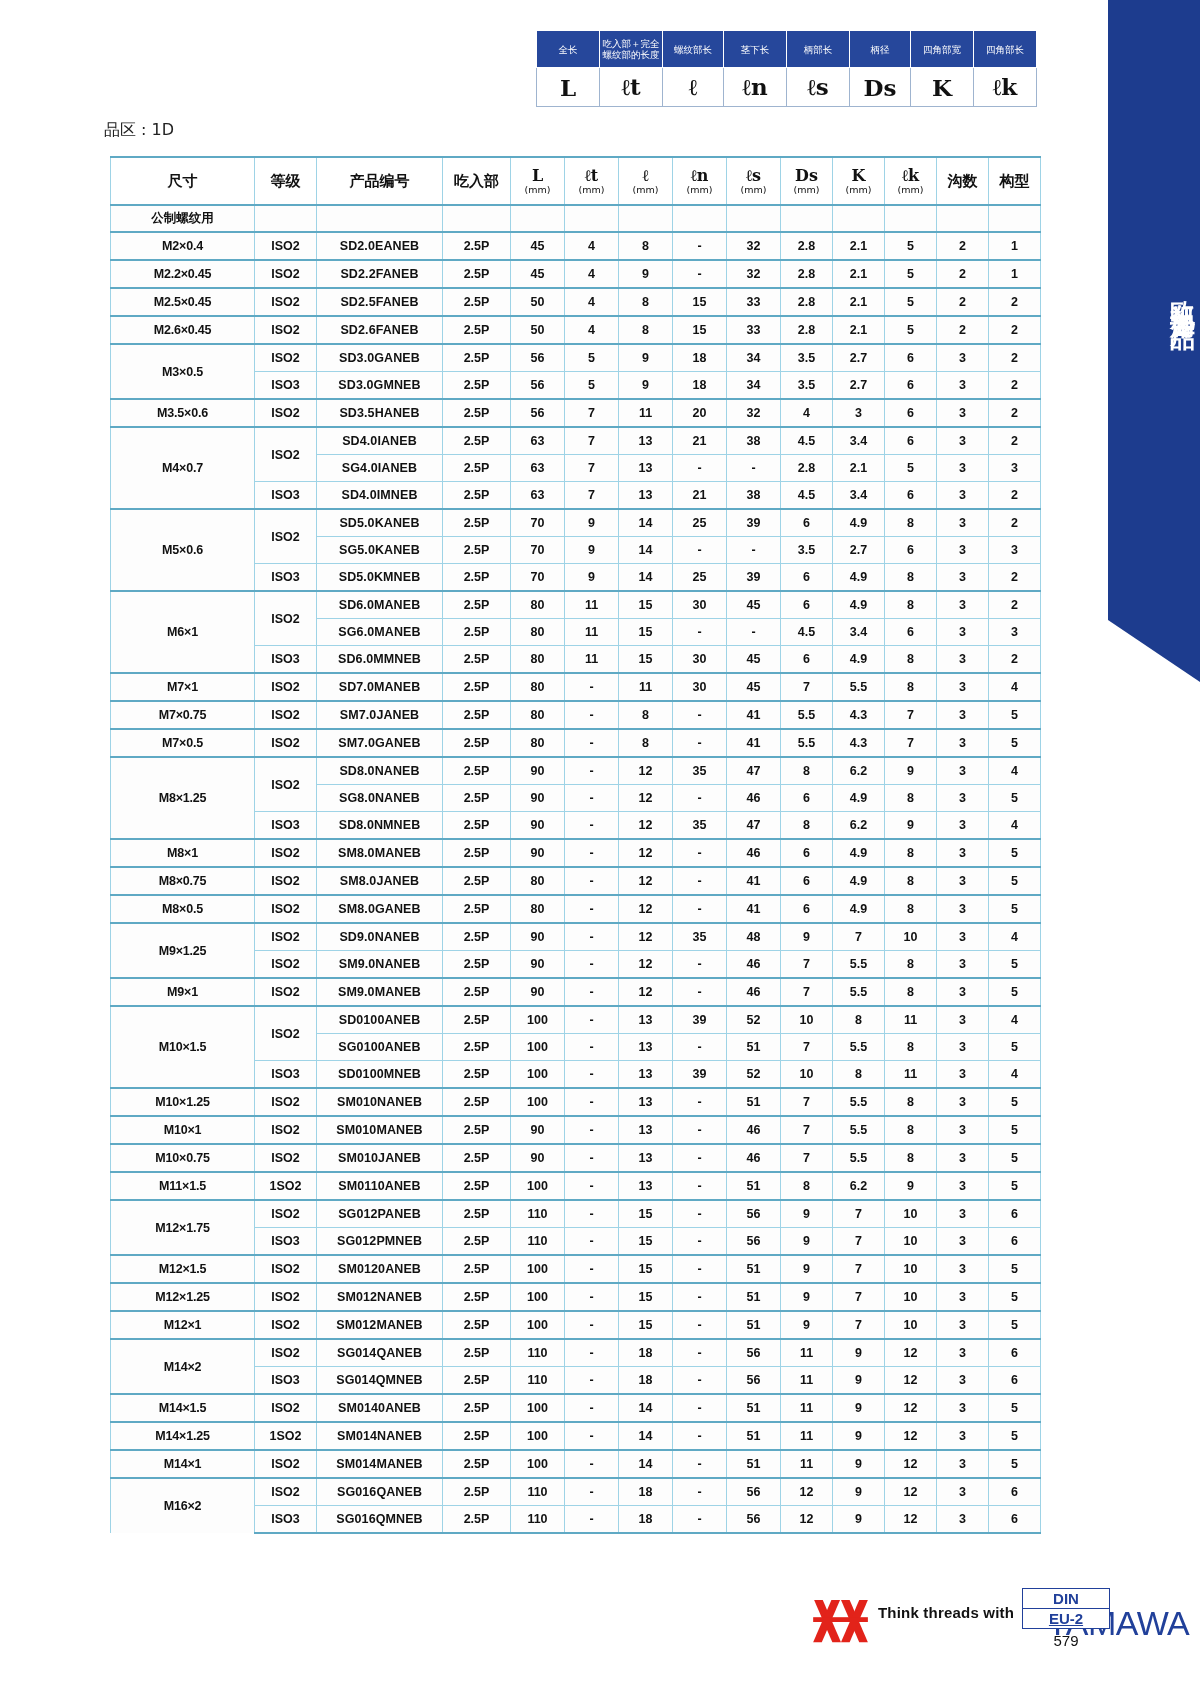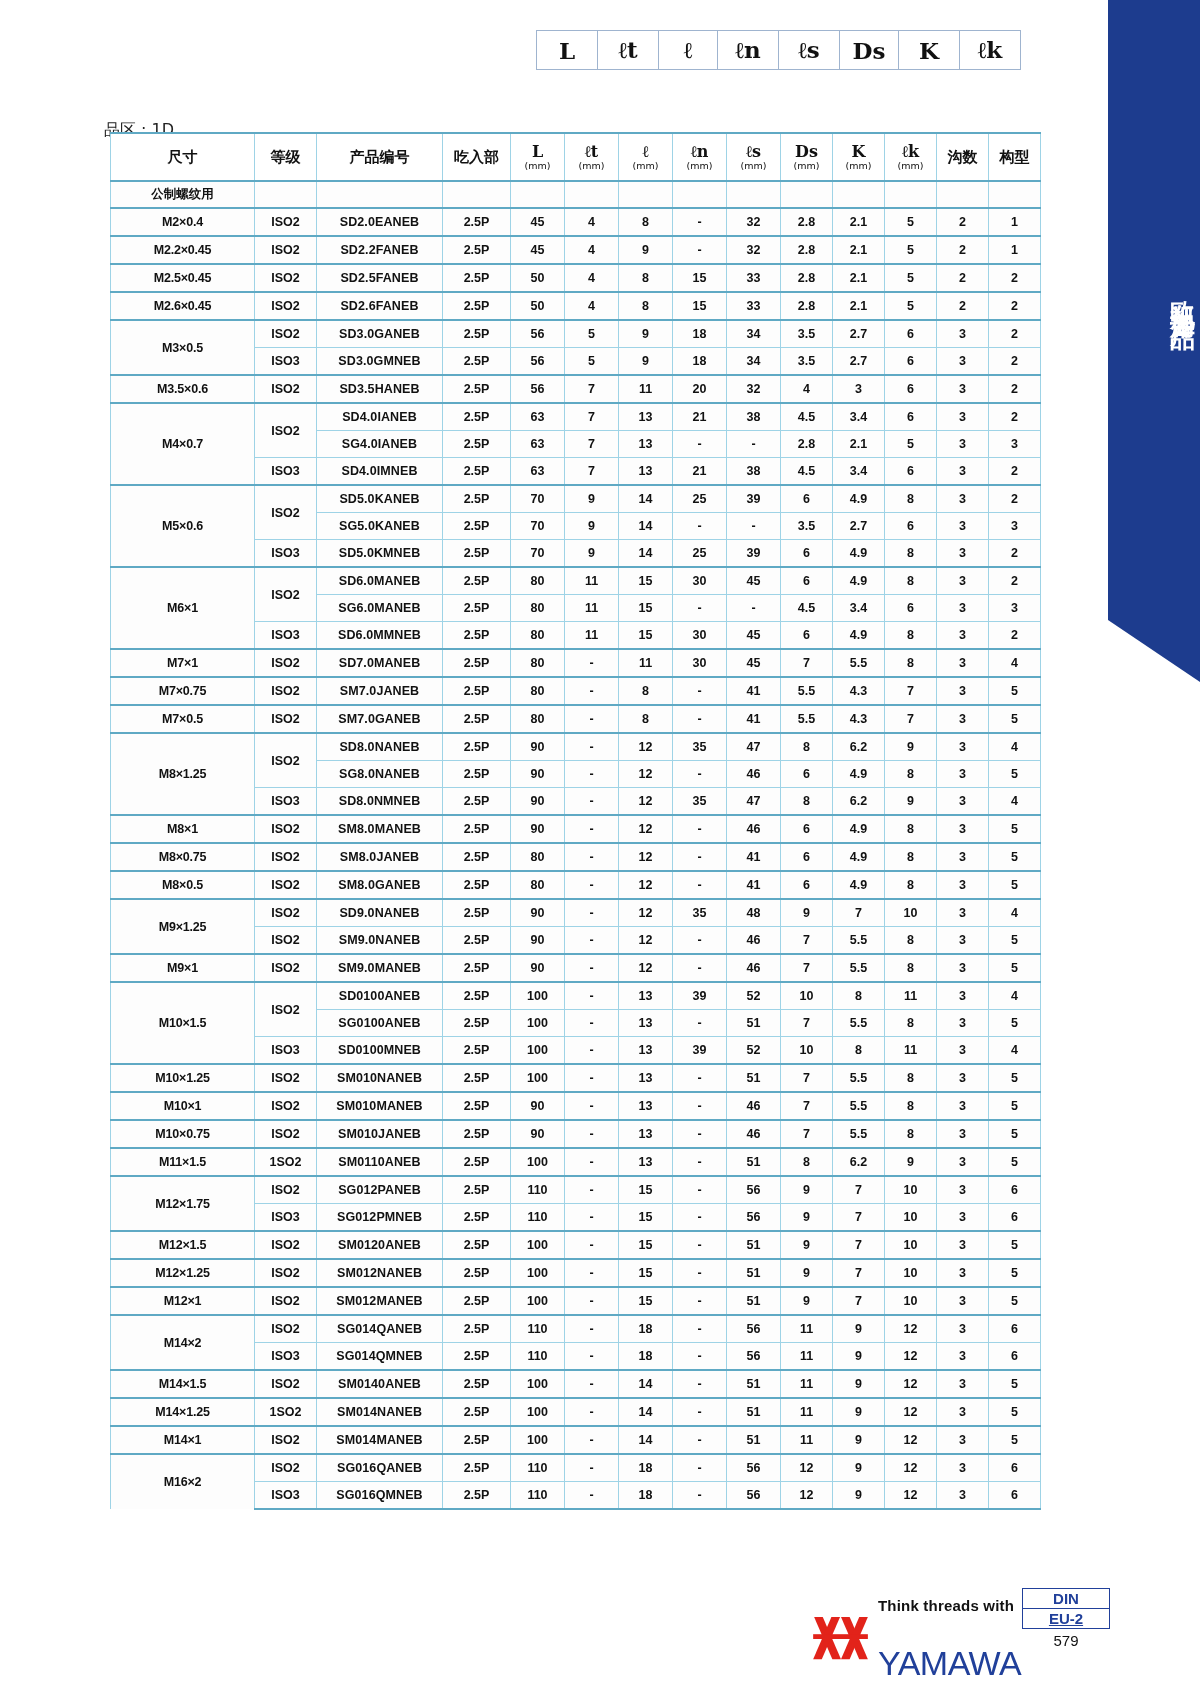--- a/index.html
+++ b/index.html
@@ -75,21 +75,21 @@
 
   
   #area-label{
     position:absolute;left:104px;top:120px;
     font-size:16px;color:#222;
     font-family:"DejaVu Sans",sans-serif;
   }
 
   
   #main-table{
-    position:absolute;left:110px;top:132px;
+    position:absolute;left:110px;top:156px;
     width:896px;
     border-collapse:collapse;
     table-layout:fixed;
   }
   #main-table th,#main-table td{
     border-left:1px solid #9ed3e6;
     border-right:1px solid #9ed3e6;
     text-align:center;
     vertical-align:middle;
     font-size:12.5px;
@@ -149,21 +149,21 @@
   tr.sep-top td{border-top:2px solid #5fa9c4;}
   tr.sub td{border-top:1px solid #9ed3e6;}
   tr.last-row td{border-bottom:2px solid #5fa9c4;}
 
   
   #footer-logo{
     position:absolute;left:812px;top:1598px;
     display:flex;align-items:center;gap:8px;
   }
   #yamawa-mark{width:58px;height:48px;}
-  #logo-text{display:flex;flex-direction:column;line-height:1;gap:32px;}
+  #logo-text{display:flex;line-height:1;gap:32px;}
   #logo-tagline{
     font-size:15px;font-weight:bold;color:#111;letter-spacing:0.2px;
   }
   #logo-name{
     font-size:34px;font-weight:normal;color:#21409a;letter-spacing:-0.5px;
     margin-top:1px;
   }
 
   #page-marks{
     position:absolute;left:1022px;top:1588px;width:88px;
@@ -185,20 +185,30 @@
 </head>
 <body>
 
 <div id="side-tab">
   <div class="vtext">欧规专用产品</div>
   <div class="corner"></div>
 </div>
 
 <table id="legend">
   <tbody>
+    <tr class="cn">
+        <td class="w-l">全长</td>
+        <td class="w-lt">吃入部＋完全<br>螺纹部的长度</td>
+        <td class="w-l2">螺纹部长</td>
+        <td class="w-ln">茎下长</td>
+        <td class="w-ls">柄部长</td>
+        <td class="w-ds">柄径</td>
+        <td class="w-k">四角部宽</td>
+        <td class="w-lk">四角部长</td>
+      </tr>
     <tr class="sym">
         <td class="w-l">L</td>
         <td class="w-lt">ℓt</td>
         <td class="w-l2">ℓ</td>
         <td class="w-ln">ℓn</td>
         <td class="w-ls">ℓs</td>
         <td class="w-ds">Ds</td>
         <td class="w-k">K</td>
         <td class="w-lk">ℓk</td>
       </tr>

